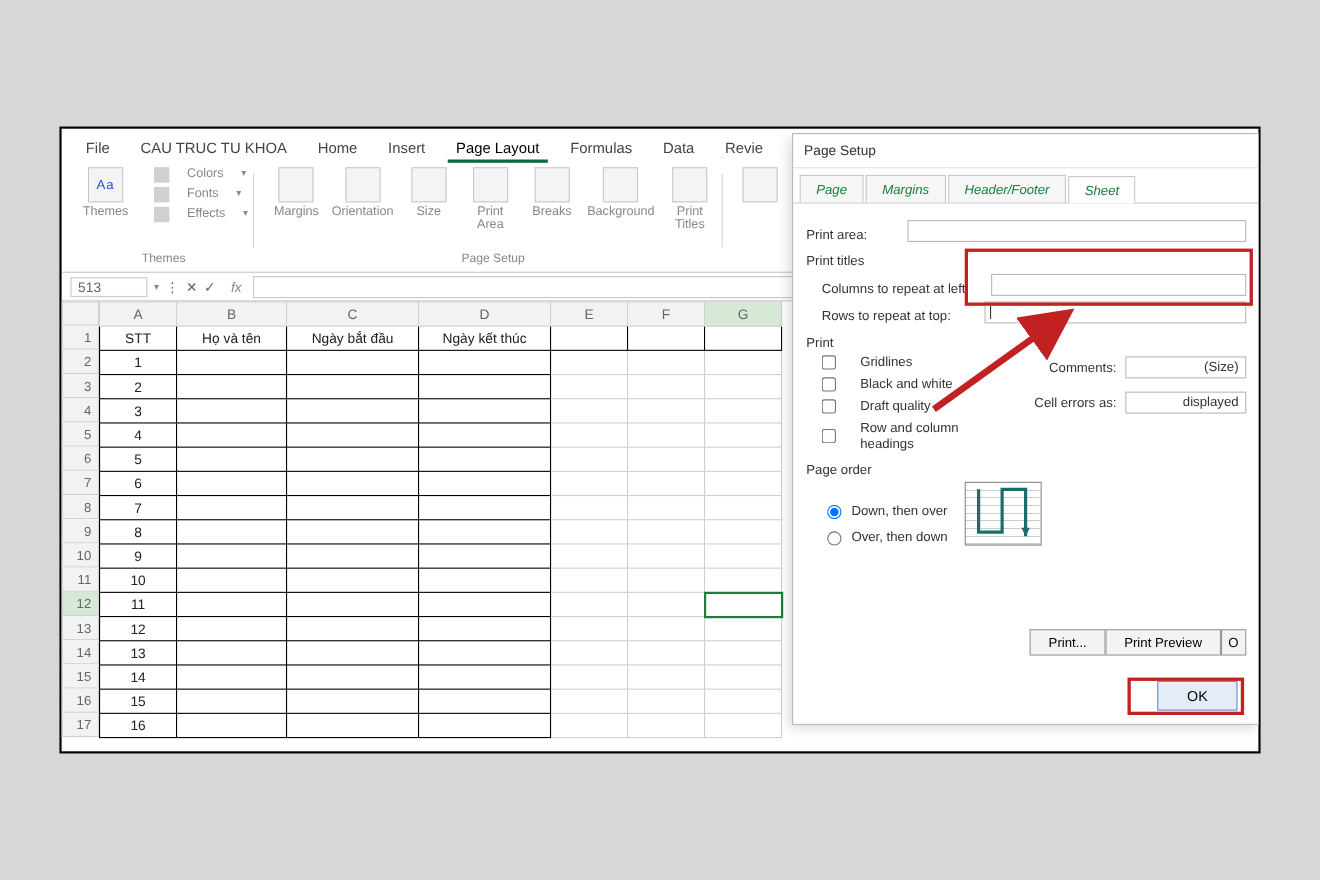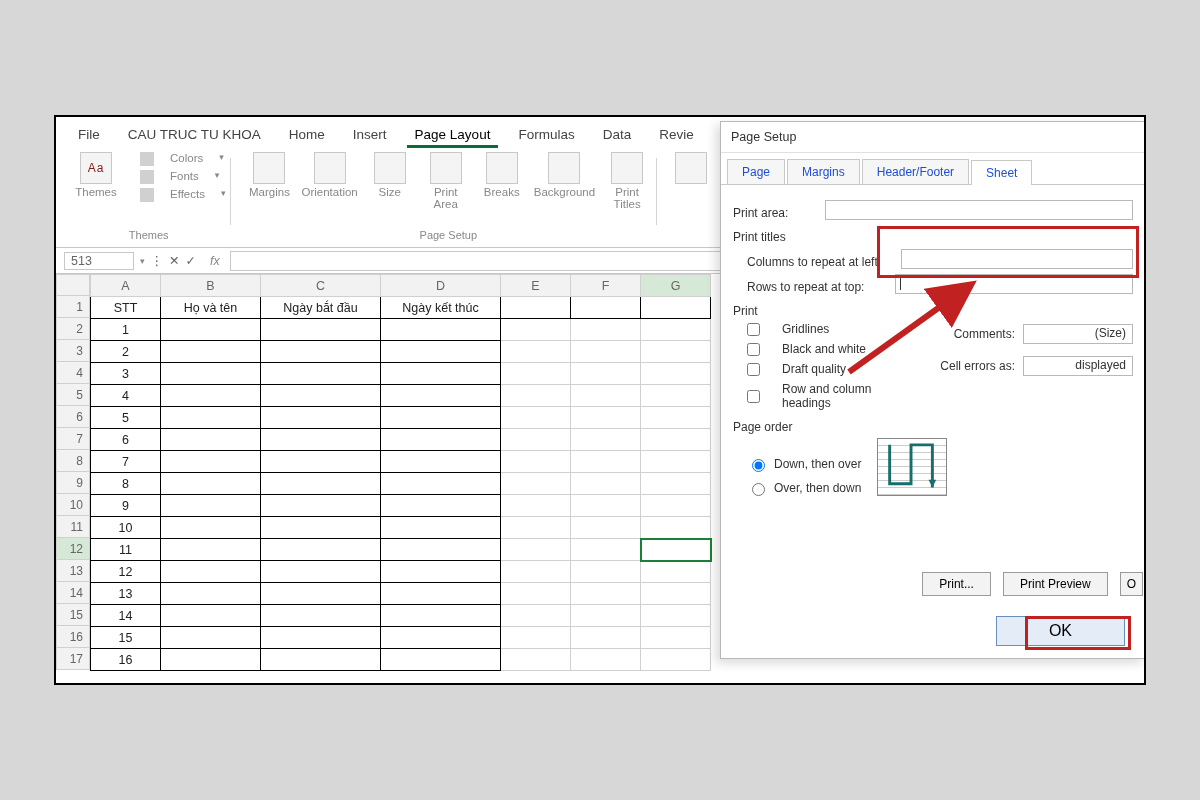--- a/index.html
+++ b/index.html
@@ -37,21 +37,21 @@
   }
   .ribbon-group .sep { position:absolute; right:0; top:6px; bottom:20px; width:1px; background:#d4d4d4; }
   .ribbon-group .title { font-size:11px; color:#888; text-align:center; padding:2px 0 4px 0; }
   .group-body { display:flex; align-items:flex-start; gap:8px; flex:1; }
   .big-btn { display:flex; flex-direction:column; align-items:center; gap:2px; min-width:48px; color:#888; font-size:11.5px; }
   .big-btn .ic { width:32px; height:32px; border:1px solid #c8c8c8; background:#f4f4f4; }
   .small-row { display:flex; flex-direction:column; gap:4px; font-size:11.5px; color:#888; }
   .small-row span { display:flex; align-items:flex-start; gap:4px;padding-left:12px; }
   .mini-ic { width:14px; height:14px; background:#d0d0d0; display:inline-block; }
   .themes-ic { display:flex; gap:4px; }
-  .themes-ic .sq { width:32px; height:32px; border:1px solid #c8c8c8; background:#f4f4f4; display:flex; align-items:center; justify-content:center; font-size:12px; color:#7f1d1d; letter-spacing:1px;}
+  .themes-ic .sq { width:32px; height:32px; border:1px solid #c8c8c8; background:#f4f4f4; display:flex; align-items:center; justify-content:center; font-size:12px; color:#1d4ed8; letter-spacing:1px;}
   .caret { font-size:9px; color:#888; }
   
   .fx-row {
     display:flex; align-items:center; gap:6px;
     border-bottom:1px solid #c8c8c8;
     padding:2px 8px; font-size:12.5px; color:#666;
     height:26px;
   }
   .name-box { border:1px solid #c8c8c8; width:70px; padding:1px 6px; }
   .fx-area { border:1px solid #c8c8c8; flex:1; height:20px; }
@@ -74,21 +74,21 @@
   
   .dialog {
     position:absolute; top:4px; right:-2px;
     width:426px; height:538px;
     background:#fff; border:1px solid #b8b8b8;
     box-shadow:-4px 4px 10px rgba(0,0,0,0.15);
     font-size:12px; color:#333;
   }
   .dlg-title { padding:8px 10px; font-size:12.5px; border-bottom:1px solid #e0e0e0; }
   .dlg-tabs { display:flex; gap:2px; padding:0 6px; border-bottom:1px solid #c8c8c8; font-size:12px; margin-top:6px;}
-  .dlg-tabs .dt { padding:5px 14px; border:1px solid #c8c8c8; border-bottom:none; color:#1d4ed8; background:#f6f6f6; }
+  .dlg-tabs .dt { padding:5px 14px; border:1px solid #c8c8c8; border-bottom:none; color:#15803d; background:#f6f6f6;font-style:italic; }
   .dlg-tabs .dt.active { background:#fff; position:relative; top:1px; }
   .dlg-body { padding:10px 12px 6px 12px; }
   .row { display:flex; align-items:flex-end; gap:20px; margin:5px 0; }
   .row .lab { min-width:72px; }
   .row .field { flex:1; border:1px solid #b8b8b8; height:20px; background:#fff; }
   .grp-label { font-size:12px; color:#333; margin:10px 0 4px 0; display:block;}
   .indent { padding-left:14px; }
   .indent .row .lab { min-width:128px; }
   .print-block { display:flex; gap:30px; align-items:flex-start; }
   .print-col { display:flex; flex-direction:column; gap:6px; }
@@ -99,24 +99,24 @@
   .sel-row .sel { border:1px solid #b8b8b8; height:20px; min-width:110px; padding:1px 6px; font-size:12px; }
   .order-block { display:flex; gap:16px; align-items:flex-end; margin-top:4px;}
   .radio-col { display:flex; flex-direction:column; gap:8px; }
   .radio { display:flex; align-items:center; gap:6px; }
   .order-img { width:70px; height:58px; border:1px solid #888; background:
     repeating-linear-gradient(#fff,#fff 6px,#ccc 6px,#ccc 7px),
     repeating-linear-gradient(90deg,#fff,#fff 14px,#ccc 14px,#ccc 15px);
     position:relative;
   }
   .order-img svg { position:absolute; inset:0; }
-  .dlg-btns { position:absolute; bottom:62px; right:2px; display:flex; gap:12px; }
+  .dlg-btns { position:absolute; bottom:62px; right:12px; display:flex; gap:0; }
   .btn { border:1px solid #9a9a9a; background:#f3f3f3; padding:4px 16px; font-size:12px; }
   .ok-row { position:absolute; bottom:12px; right:20px; }
-  .ok-btn { border:1px solid #6a8fbf; background:#e4ecf7; padding:5px 52px; font-size:16px; }
+  .ok-btn { border:1px solid #6a8fbf; background:#e4ecf7; padding:5px 26px; font-size:13px; }
   .hl-red { position:absolute; border:3px solid #c22121; pointer-events:none; }
   .arrow { position:absolute; width:160px; height:110px; pointer-events:none; }
 </style>
 </head>
 <body>
 
 <div class="frame">
 
   <div class="menu-tabs">
     <span class="tab">File</span>

